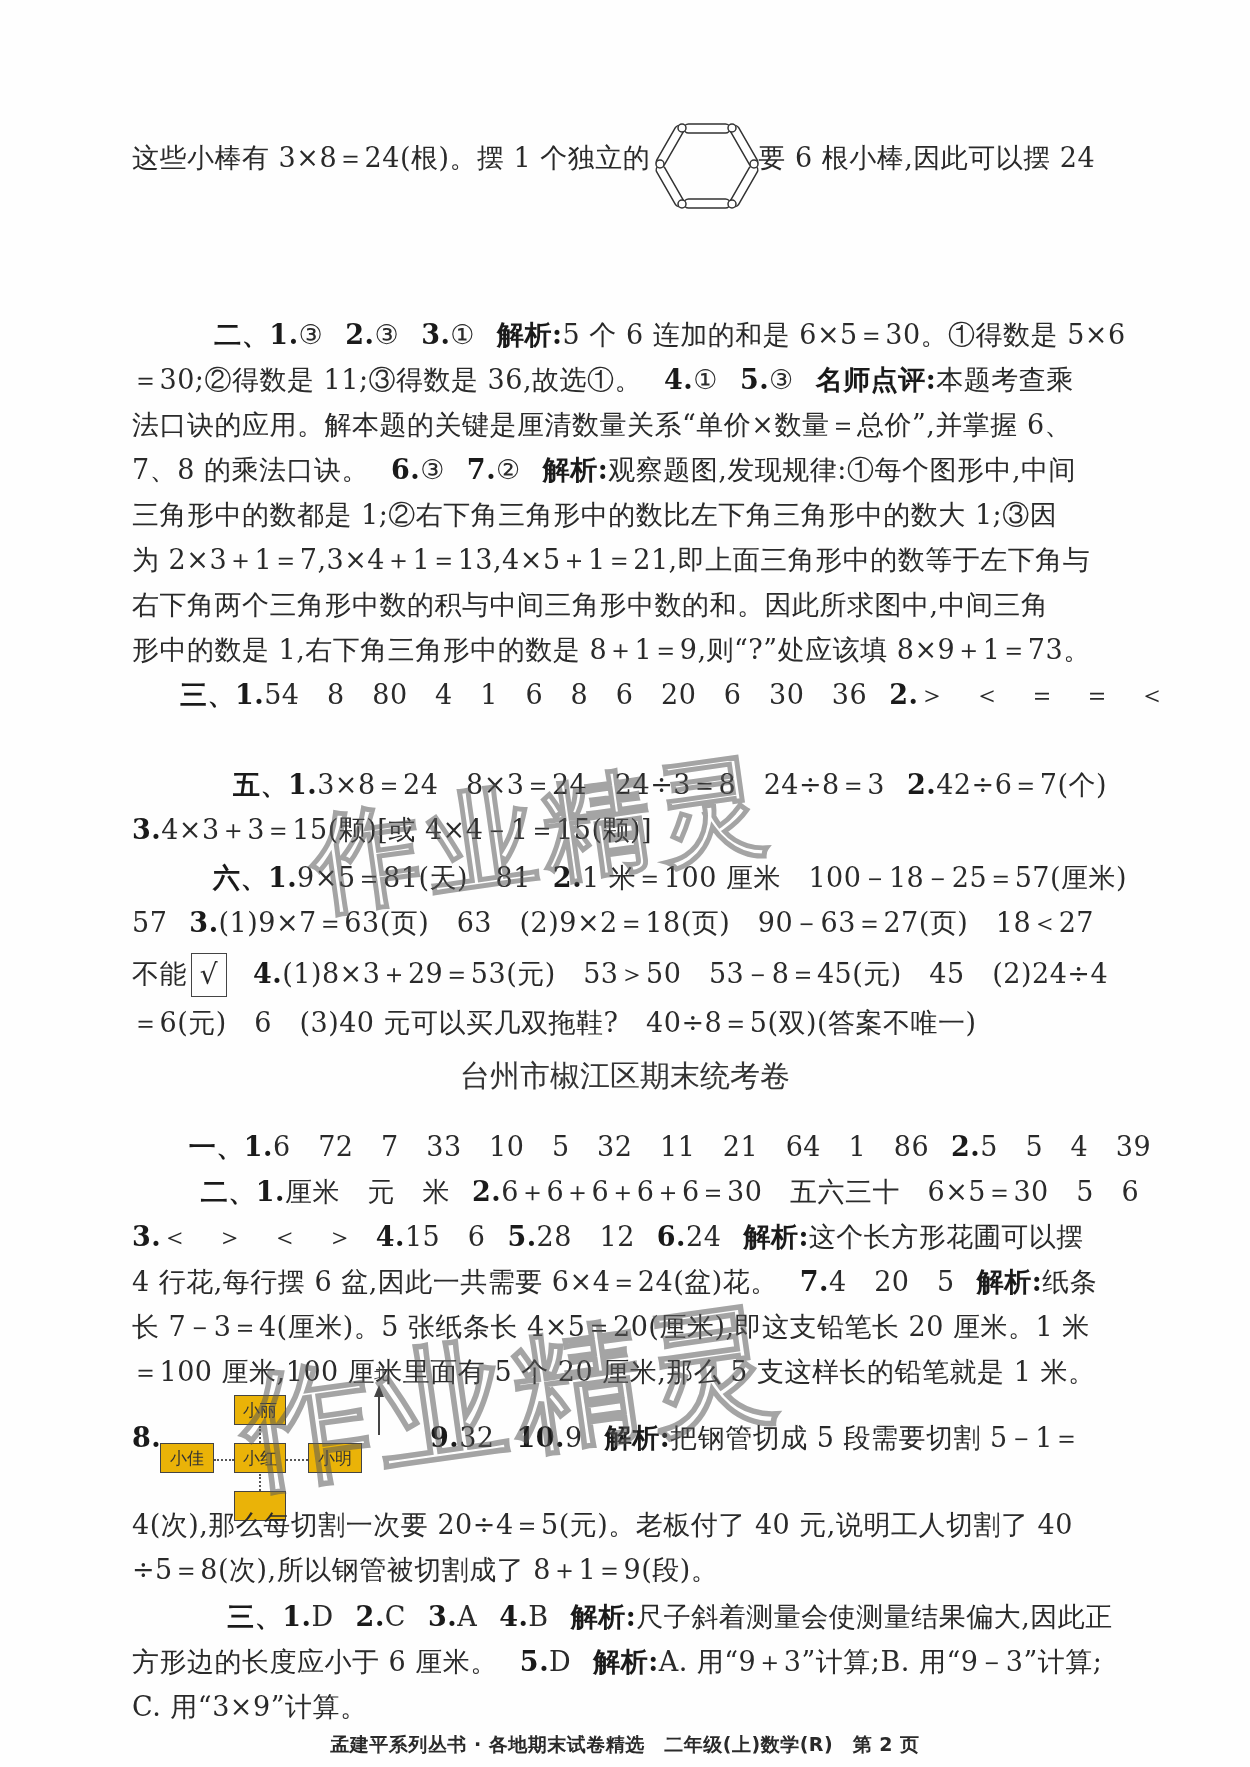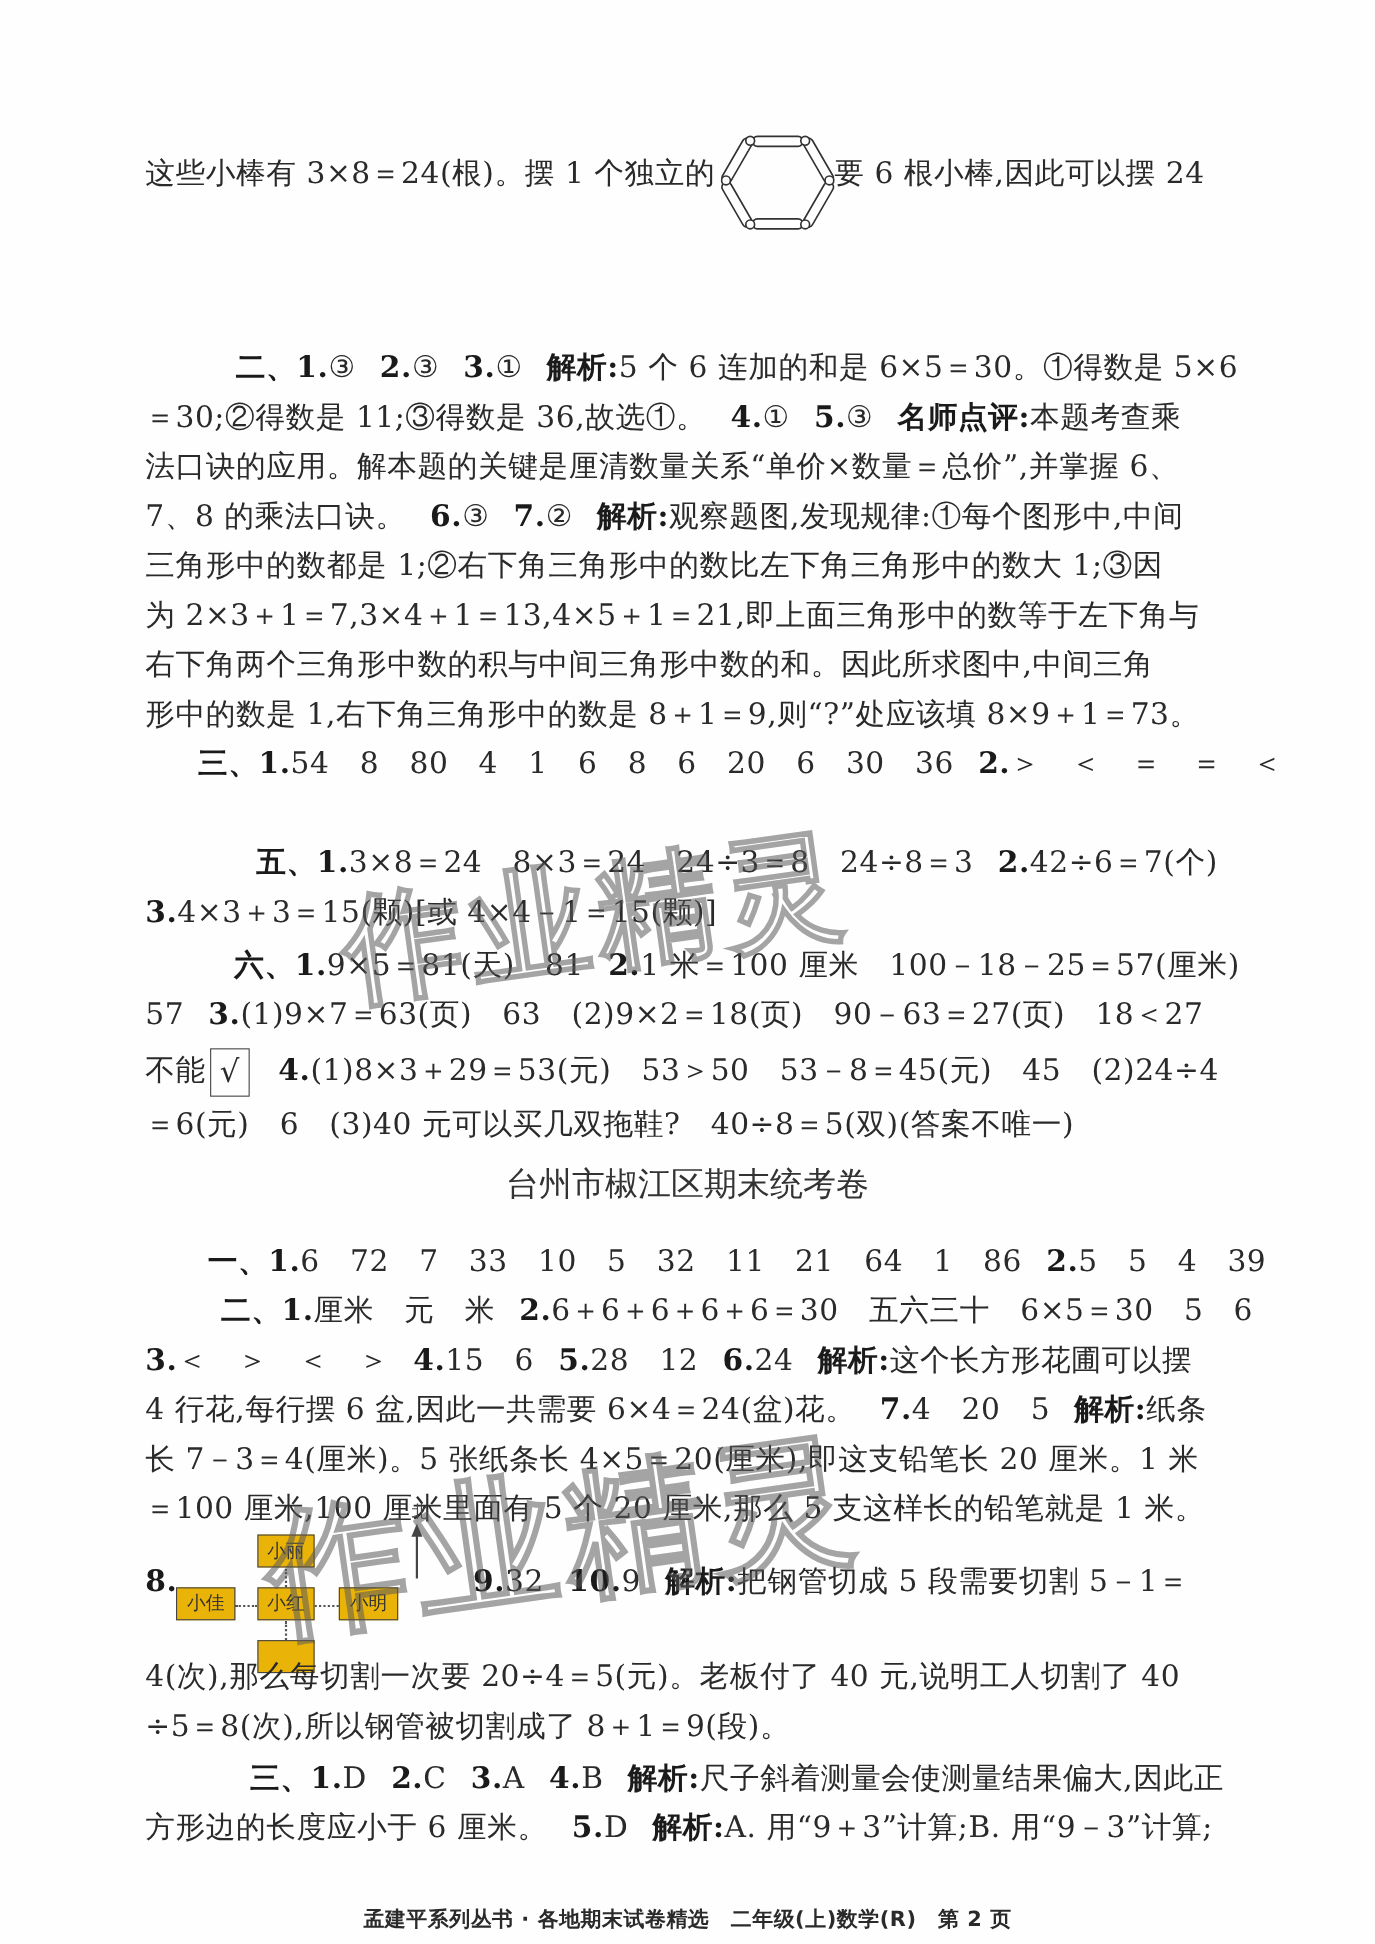--- a/index.html
+++ b/index.html
@@ -156,18 +156,19 @@
   </div>
 
   <div class="line" style="top:1505px">4(次),那么每切割一次要 20÷4＝5(元)。老板付了 40 元,说明工人切割了 40</div>
   <div class="line" style="top:1550px">÷5＝8(次),所以钢管被切割成了 8＋1＝9(段)。</div>
   <div class="line ind" style="top:1597px">
     <b>三、1.</b><span>D</span><span class="sp"></span><b>2.</b><span>C</span><span class="sp"></span><b>3.</b><span>A</span><span class="sp"></span><b>4.</b><span>B</span><span class="sp"></span><b>解析:</b><span>尺子斜着测量会使测量结果偏大,因此正</span>
   </div>
   <div class="line" style="top:1642px">
     <span>方形边的长度应小于 6 厘米。</span><span class="sp"></span><b>5.</b><span>D</span><span class="sp"></span><b>解析:</b><span>A. 用“9＋3”计算;B. 用“9－3”计算;</span>
   </div>
+  <div class="line" style="top:1687px">C. 用“3×9”计算。</div>
 
   <div class="watermark" style="left:310px; top:760px; font-size:110px">作业精灵</div>
   <div class="watermark" style="left:240px; top:1310px; font-size:130px">作业精灵</div>
 
   <div class="footer" style="top:1732px">孟建平系列丛书 · 各地期末试卷精选　二年级(上)数学(R)　第 2 页</div>
 </div>
 
 </body></html>

